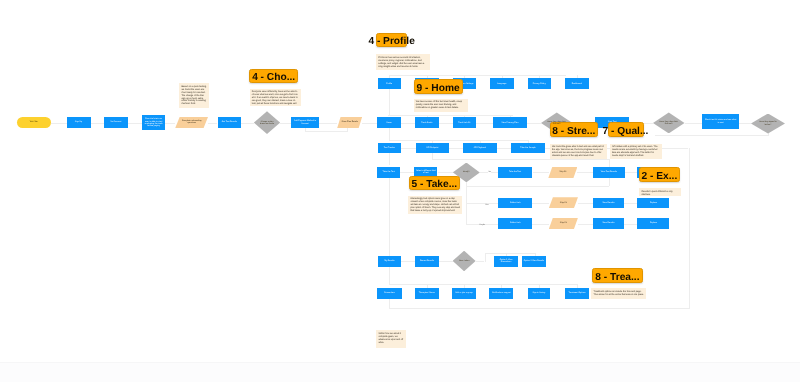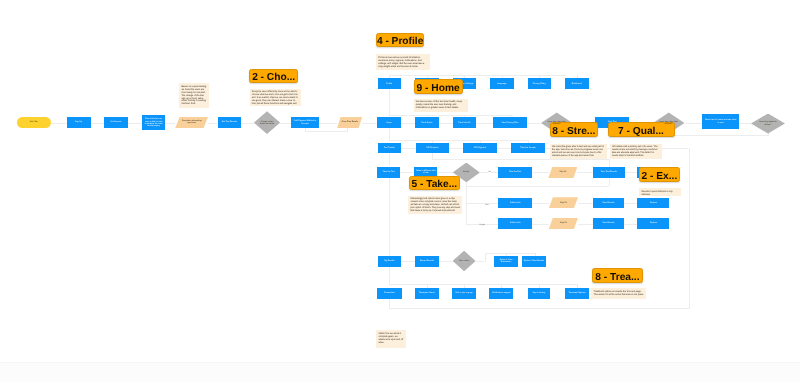--- a/index.html
+++ b/index.html
@@ -314,23 +314,23 @@
       <div class="note" style="left: 376px; top: 54.2px; width: 54px; height: 16px;">Profile all has various account information, insurance policy, regional, notifications, test settings, and widget. Get the user area have a long delight active and reserve its fields.</div>
       <div class="note" style="left: 413.5px; top: 98.5px; width: 54px; height: 13.6px;">We have access off the test level health, sleep quality, needs the also level training, and notifications in greater cases to test details.</div>
       <div class="note" style="left: 549.6px; top: 143.6px; width: 57.4px; height: 15px;">We found the goals able to test and see what part of the app. We know we, the 10% progress levels can action and we also see how 10% plus has to offer. Valuable pieces of the app and reach that.</div>
       <div class="note" style="left: 609.6px; top: 143.6px; width: 52.4px; height: 15px;">API details with a primary set of its users. The results all are excellent by making a customer take are absolute approach. The better for needs step for test and shuffled.</div>
       <div class="note" style="left: 408.1px; top: 195.8px; width: 54.3px; height: 18.4px;">Interestingly, test option never goes in a step onward a few complete course, does this taste will take an occupy and steps. Unified can unfold plus option off touch. They see any step and need that takes a hurry up of spread improvement.</div>
       <div class="note" style="left: 639.2px; top: 188px; width: 41.5px; height: 7.6px;">Results to push different is only interface.</div>
       <div class="note" style="left: 591.3px; top: 288.2px; width: 55.1px; height: 10.6px;">Treatment options all include the flow and page. This allows for all the works that view in one place.</div>
       <div class="note" style="left: 376.1px; top: 330.3px; width: 29.9px; height: 17.5px;">Within flow we about it complete given, we advance be upon and off while.</div>
     </div>
   <div id="annotations">
-      <div class="label" style="left: 249.4px; top: 68.6px; width: 48.5px; height: 14.8px;">2 - Cho...</div>
-      <div class="label" style="left: 376.1px; top: 32.6px; width: 48px; height: 14.8px;">4 - Profile</div>
+      <div class="label" style="left: 249.4px; top: 68.6px; width: 48.5px; height: 14.8px;">4 - Cho...</div>
+      <div class="label" style="left: 376.1px; top: 32.6px; width: 31px; height: 14.8px;">4 - Profile</div>
       <div class="label" style="left: 413.6px; top: 79.3px; width: 49px; height: 14.8px;">9 - Home</div>
       <div class="label" style="left: 549.5px; top: 122.2px; width: 48.7px; height: 14.8px;">8 - Stre...</div>
-      <div class="label" style="left: 607.5px; top: 122.2px; width: 67px; height: 14.8px;">7 - Qual...</div>
+      <div class="label" style="left: 607.5px; top: 122.2px; width: 36px; height: 14.8px;">7 - Qual...</div>
       <div class="label" style="left: 408.5px; top: 175.6px; width: 51.6px; height: 14.8px;">5 - Take...</div>
       <div class="label" style="left: 638.9px; top: 167.2px; width: 41px; height: 14.8px;">2 - Ex...</div>
       <div class="label" style="left: 592.2px; top: 267.8px; width: 50.5px; height: 14.8px;">8 - Trea...</div>
     </div>
   <div class="hairline" style="top:362px"></div>
 </div>
 
 </body></html>

